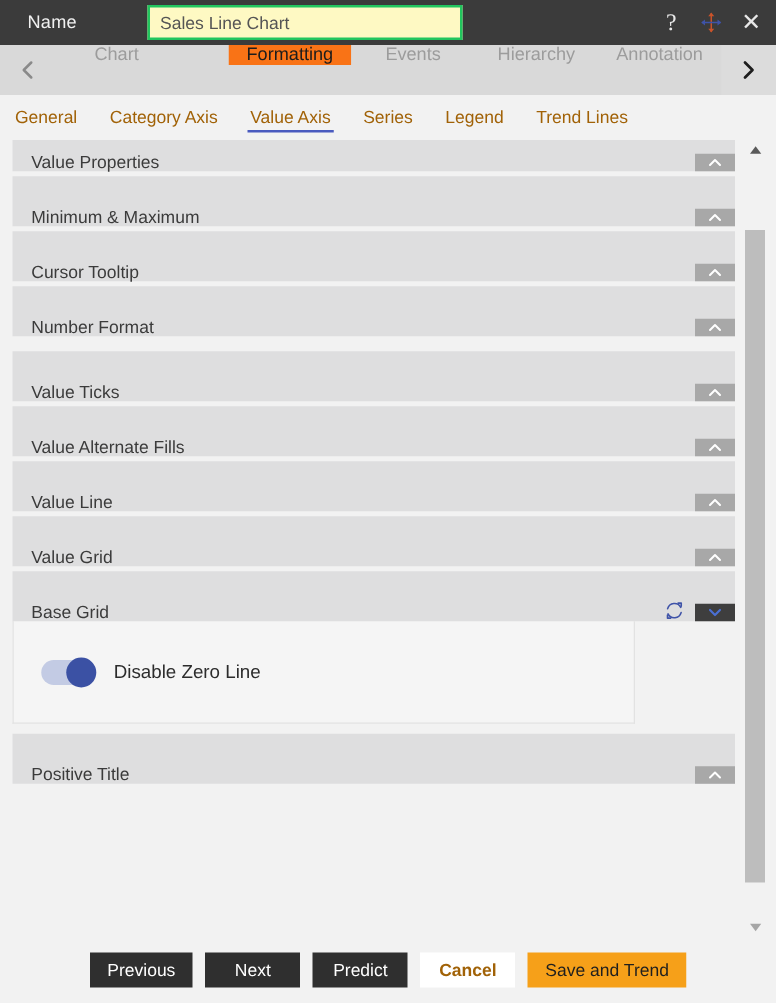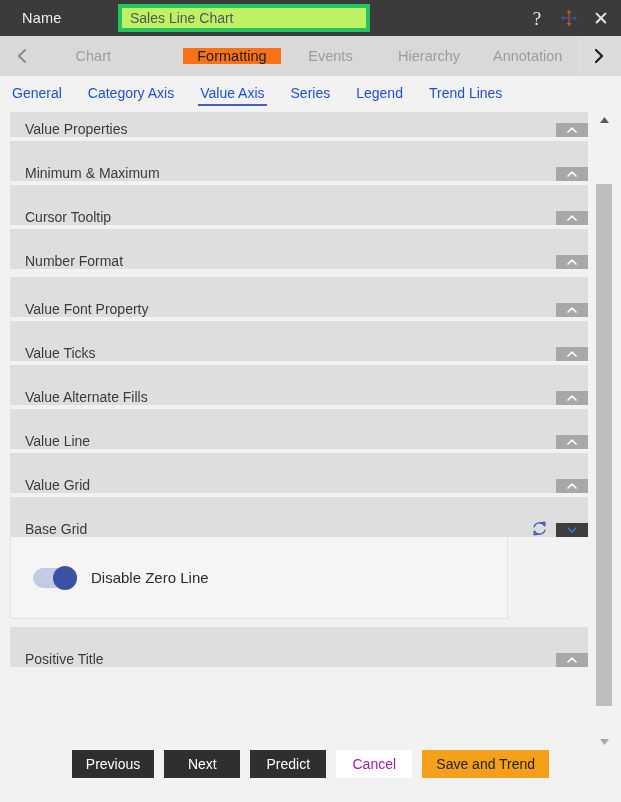--- a/index.html
+++ b/index.html
@@ -30,22 +30,22 @@
   .titlebar-label {
     color: #f0f0f0;
     font-size: 14.5px;
     margin-left: 22px;
     width: 96px;
     letter-spacing: .2px;
   }
   .name-input {
     width: 252px;
     height: 28px;
-    background: #bef264;
-    border: 4px solid #22c55e;
+    background: #fef9c3;
+    border: 2px solid #22c55e;
     color: #555;
     font-size: 14px;
     font-family: "Liberation Sans", sans-serif;
     padding: 0 8px;
     outline: none;
   }
   .title-actions {
     position: absolute;
     right: 10px; top: 0; height: 36px;
     display: flex; align-items: center; gap: 12px;
@@ -76,21 +76,21 @@
     display: flex; align-items: center; justify-content: center;
     background: #d9d9d9;
     cursor: pointer;
   }
   .tab-nav.left svg { stroke: #8a8a8a; }
   .tab-nav.right { background: #dcdcdc; }
   .tab-nav.right svg { stroke: #1e1e1e; }
   .tabs-scroll {
     flex: 1;
     display: flex;
-    align-items: center;
+    align-items: flex-start;
     overflow: hidden;
   }
   .tab {
     flex: 1;
     display: flex; align-items: center; justify-content: center;
     font-size: 14.5px;
     color: #9c9c9c;
     cursor: pointer;
     background: #d9d9d9;
     white-space: nowrap;
@@ -106,21 +106,21 @@
     height: 36px;
     flex: 0 0 36px;
     background: #f2f2f2;
     display: flex;
     align-items: center;
     padding-left: 10px;
     gap: 22px;
   }
   .subtab {
     font-size: 14px;
-    color: #1d4ed8;
+    color: #a16207;
     cursor: pointer;
     position: relative;
     padding: 4px 2px 7px 2px;
     white-space: nowrap;
   }
   .subtab.active::after {
     content: "";
     position: absolute;
     left: 0; right: 0; bottom: 2px;
     height: 2px;
@@ -238,37 +238,37 @@
     background: #bdbdbd;
     cursor: pointer;
   }
 
   
   .footer {
     height: 52px;
     flex: 0 0 52px;
     background: #f2f2f2;
     display: flex;
-    align-items: flex-start;
+    align-items: center;
     justify-content: center;
     gap: 10px;
   }
   .btn {
     height: 28px;
     min-width: 76px;
     border: none;
     font-size: 14px;
     font-family: "Liberation Sans", sans-serif;
     cursor: pointer;
     padding: 0 14px;
     line-height: 28px;
     text-align: center;
   }
   .btn.dark { background: #2f2f2f; color: #ffffff; }
-  .btn.light { background: #ffffff; color: #a21caf; }
+  .btn.light { background: #ffffff; color: #a16207; font-weight: bold; }
   .btn.accent { background: #f6a019; color: #1f1f1f; }
 </style>
 </head>
 <body>
 
 <div class="app">
 
   <div class="titlebar">
     <div class="titlebar-label">Name</div>
     <input class="name-input" type="text" value="Sales Line Chart" style="">
@@ -382,28 +382,20 @@
           <div class="acc-btn">
             <svg width="14" height="14" viewBox="0 0 14 14" fill="none" stroke-width="1.6" stroke-linecap="round" stroke-linejoin="round">
                 <path d="M3 9 L7 5 L11 9"></path>
               </svg>
           </div>
         </div>
         <div class="row-gap"></div>
 
         <div class="row-gap"></div>
 
-        <div class="acc-row">
-          <div class="acc-title">Value Font Property</div>
-          <div class="acc-btn">
-            <svg width="14" height="14" viewBox="0 0 14 14" fill="none" stroke-width="1.6" stroke-linecap="round" stroke-linejoin="round">
-                <path d="M3 9 L7 5 L11 9"></path>
-              </svg>
-          </div>
-        </div>
         <div class="row-gap"></div>
 
         <div class="acc-row">
           <div class="acc-title">Value Ticks</div>
           <div class="acc-btn">
             <svg width="14" height="14" viewBox="0 0 14 14" fill="none" stroke-width="1.6" stroke-linecap="round" stroke-linejoin="round">
                 <path d="M3 9 L7 5 L11 9"></path>
               </svg>
           </div>
         </div>

